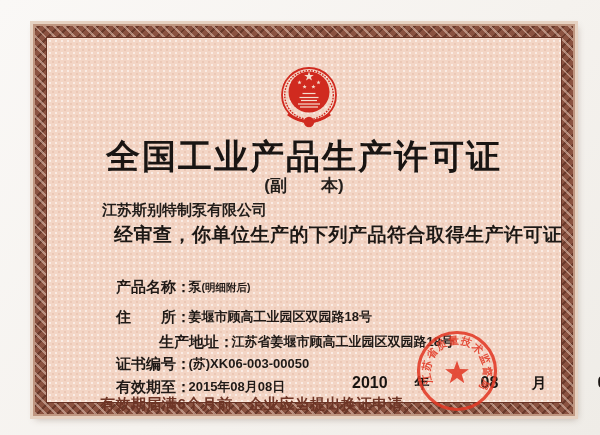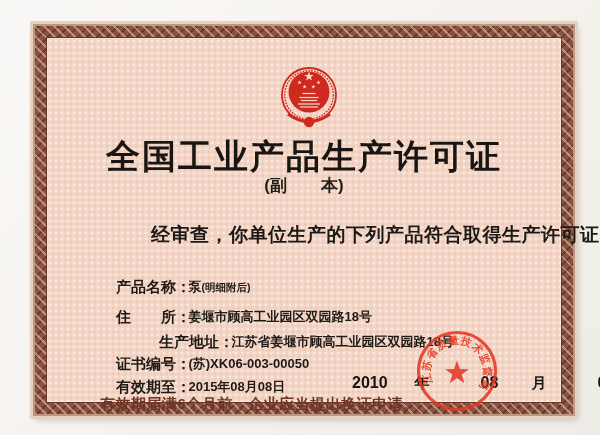--- a/index.html
+++ b/index.html
@@ -23,21 +23,21 @@
     border:1px solid #693426;
     box-shadow:inset 0 0 0 1px rgba(255,238,224,.55);}
   .abs{position:absolute;}
   .emblem{left:232px;top:24px;width:60px;height:70px;}
   .title{left:0;top:96px;width:100%;text-align:center;
     font-size:34px;font-weight:800;color:#191513;letter-spacing:2px;white-space:nowrap;}
   .subtitle{left:0;top:136px;width:100%;text-align:center;
     font-size:17px;font-weight:700;color:#221d1a;white-space:pre;}
   .company{left:55px;top:163px;font-size:15px;font-weight:700;color:#221d1a;}
   .para{left:29px;top:182px;width:488px;font-size:19px;font-weight:700;
-    color:#1c1815;line-height:30px;letter-spacing:.5px;margin-left:37px;}
+    color:#1c1815;line-height:30px;letter-spacing:.5px;}
   .rows{left:69px;top:240px;width:330px;}
   .frow{position:absolute;left:0;white-space:nowrap;}
   .flabel{display:inline-block;width:68px;font-size:15px;font-weight:700;
     color:#201a17;white-space:pre;}
   .fvalue{font-size:13px;font-weight:700;color:#201a17;vertical-align:1px;}
   .fsmall{font-size:10.5px;font-weight:700;color:#201a17;vertical-align:1px;text-align:right;}
   .row0{top:0;} .row1{top:30px;} .row2{top:55px;margin-left:43px;} .row3{top:77px;} .row4{top:100px;}
   .note{left:53px;top:357px;font-size:15px;font-weight:700;color:#6e3526;letter-spacing:.5px;}
   .dateline{left:305px;top:336px;display:flex;align-items:baseline;color:#181411;z-index:2;gap:19px;}
   .dnum{font-size:16px;font-weight:800;}
@@ -75,20 +75,21 @@
           <path d="M20.5,35.5 L39.5,35.5"></path>
           <path d="M22,38.5 L38,38.5"></path>
           <path d="M19,42 L41,42"></path>
           <path d="M21,45 L39,45"></path>
         </g>
       </svg>
 
       <div class="abs title">全国工业产品生产许可证</div>
       <div class="abs subtitle">(副　　本)</div>
 
+      <div class="abs company">江苏斯别特制泵有限公司</div>
       <div class="abs para">
         <span style="display:block;text-indent:38px;">经审查，你单位生产的下列产品符合取得生产许可证</span>
       </div>
 
       <div class="abs rows">
         <div class="frow row0">
           <span class="flabel">产品名称：</span>
           <span class="fvalue">泵</span><span class="fsmall">(明细附后)</span>
         </div>
         <div class="frow row1">

